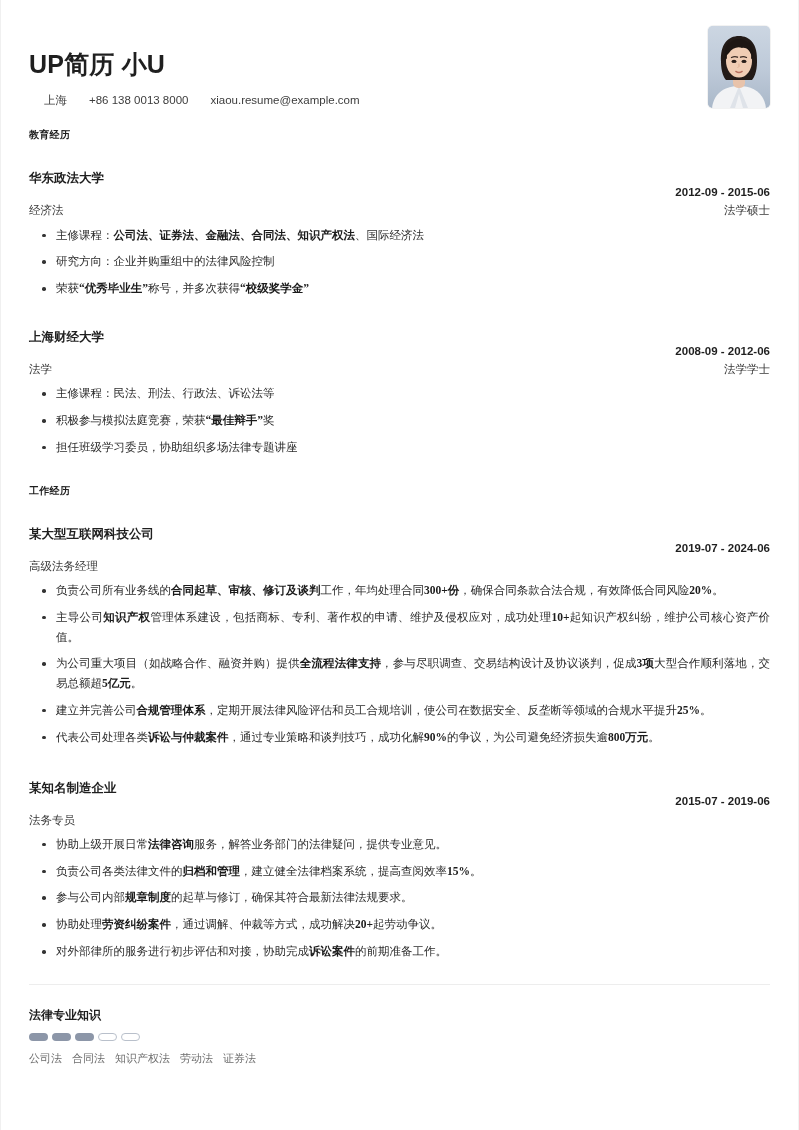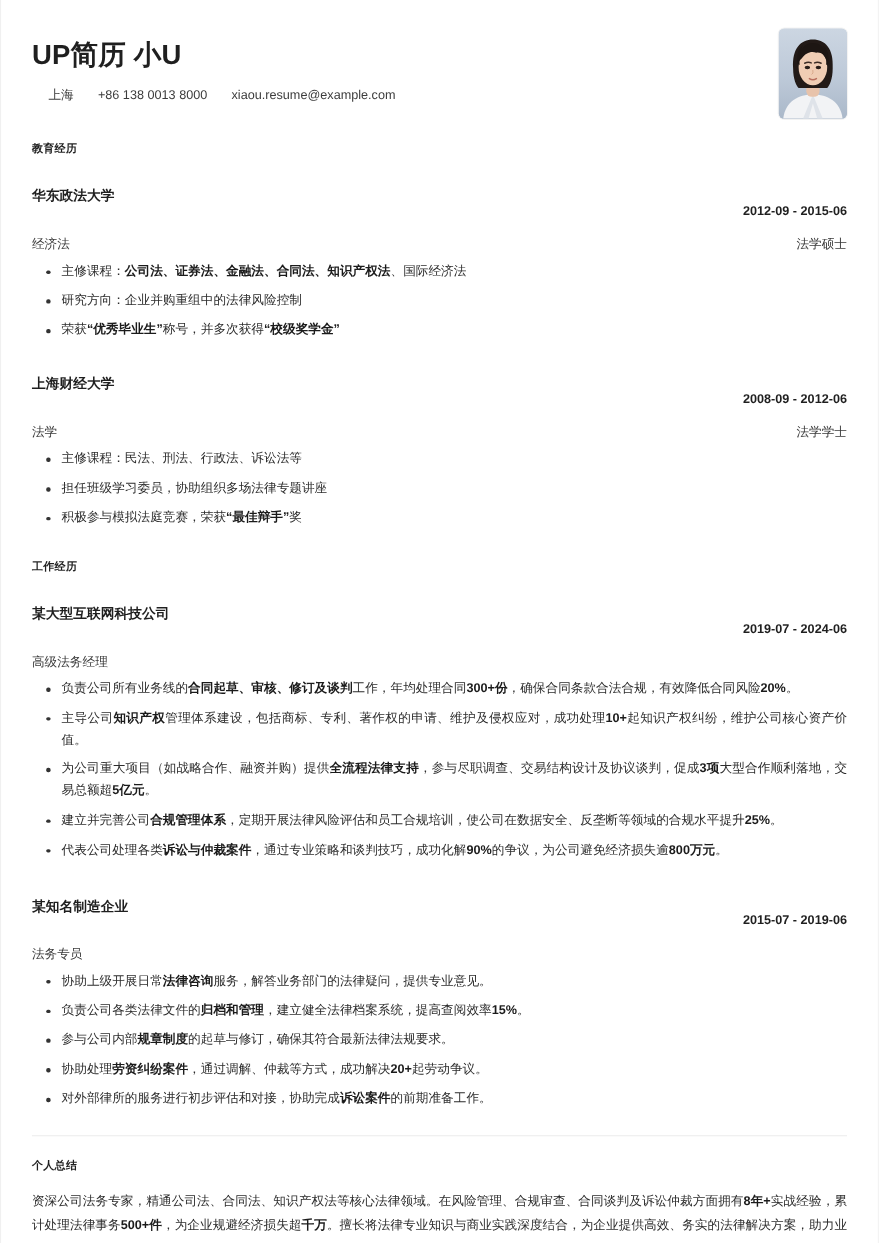--- a/index.html
+++ b/index.html
@@ -23,21 +23,21 @@
     overflow: hidden;
   }
   .inner {
     padding: 0 28px;
     box-sizing: border-box;
   }
 
   
   .header {
     display: flex;
-    align-items: center;
+    align-items: flex-end;
     justify-content: space-between;
     padding-top: 22px;
     padding-bottom: 4px;
     gap: 38px;
   }
   .header-left { flex: 1 1 auto; min-width: 0; }
   .name {
     font-size: 25px;
     font-weight: 700;
     color: #1f1f1f;
@@ -102,38 +102,39 @@
     color: #1f1f1f;
     white-space: nowrap;
     line-height: 1.5;
     margin-top: 28px;
   }
   .entry-sub {
     display: flex;
     align-items: baseline;
     justify-content: space-between;
     gap: 5px;
-    margin-top: 13px;
+    margin-top: 1px;
   }
   .entry-role {
     font-size: 11.5px;
     color: #3a3a3a;
     line-height: 1.5;
   }
   .entry-degree {
     font-size: 11.5px;
     color: #3a3a3a;
     white-space: nowrap;
     line-height: 1.5;
   }
 
   ul.bullets {
     list-style: none;
     margin: 6px 0 0 0;
     padding: 0;
+    font-family: Liberation Serif, serif;
   }
   ul.bullets li {
     position: relative;
     padding-left: 27px;
     margin-bottom: 7px;
     font-size: 11.5px;
     line-height: 1.72;
     color: #2c2c2c;
     text-align: justify;
     text-justify: inter-ideograph;
@@ -266,22 +267,22 @@
         <div class="entry-head">
           <span class="entry-org">上海财经大学</span>
           <span class="entry-date">2008-09 - 2012-06</span>
         </div>
         <div class="entry-sub">
           <span class="entry-role">法学</span>
           <span class="entry-degree">法学学士</span>
         </div>
         <ul class="bullets">
           <li>主修课程：民法、刑法、行政法、诉讼法等</li>
+          <li>积极参与模拟法庭竞赛，荣获<b>“最佳辩手”</b>奖</li>
           <li>担任班级学习委员，协助组织多场法律专题讲座</li>
-          <li>积极参与模拟法庭竞赛，荣获<b>“最佳辩手”</b>奖</li>
         </ul>
       </div>
     </div>
 
     <div class="section" style="padding-top:26px;">
       <div class="section-title">工作经历</div>
 
       <div class="entry">
         <div class="entry-head">
           <span class="entry-org">某大型互联网科技公司</span>
@@ -310,24 +311,20 @@
         <ul class="bullets">
           <li>协助上级开展日常<b>法律咨询</b>服务，解答业务部门的法律疑问，提供专业意见。</li>
           <li>负责公司各类法律文件的<b>归档和管理</b>，建立健全法律档案系统，提高查阅效率<b>15%</b>。</li>
           <li>参与公司内部<b>规章制度</b>的起草与修订，确保其符合最新法律法规要求。</li>
           <li>协助处理<b>劳资纠纷案件</b>，通过调解、仲裁等方式，成功解决<b>20+</b>起劳动争议。</li>
           <li>对外部律所的服务进行初步评估和对接，协助完成<b>诉讼案件</b>的前期准备工作。</li>
         </ul>
       </div>
     </div>
 
-    <div class="section divided">
-      <div class="section-title">个人总结</div>
-      <p class="summary-text">资深公司法务专家，精通公司法、合同法、知识产权法等核心法律领域。在风险管理、合规审查、合同谈判及诉讼仲裁方面拥有<b>8年+</b>实战经验，累计处理法律事务<b>500+件</b>，为企业规避经济损失超<b>千万</b>。擅长将法律专业知识与商业实践深度结合，为企业提供高效、务实的法律解决方案，助力业务稳健发展。</p>
-    </div>
 
     <div class="section divided">
       <div class="skill-group">
         <div class="skill-name">法律专业知识</div>
         <div class="skill-meter">
             <span class="pip on"></span>
             <span class="pip on"></span>
             <span class="pip on"></span>
             <span class="pip off"></span>
             <span class="pip off"></span>

